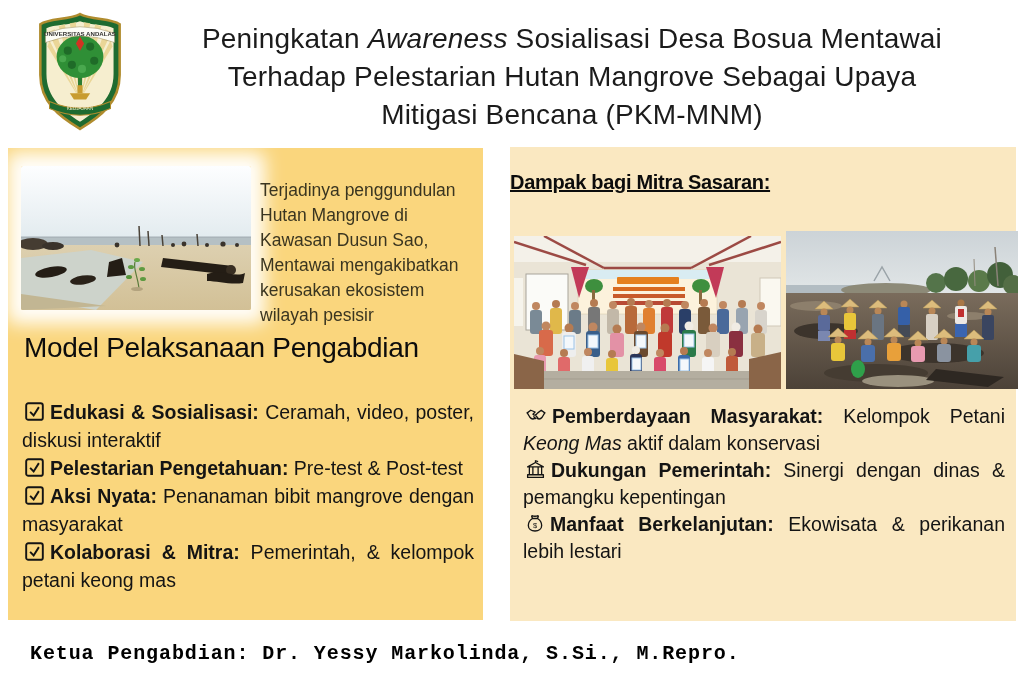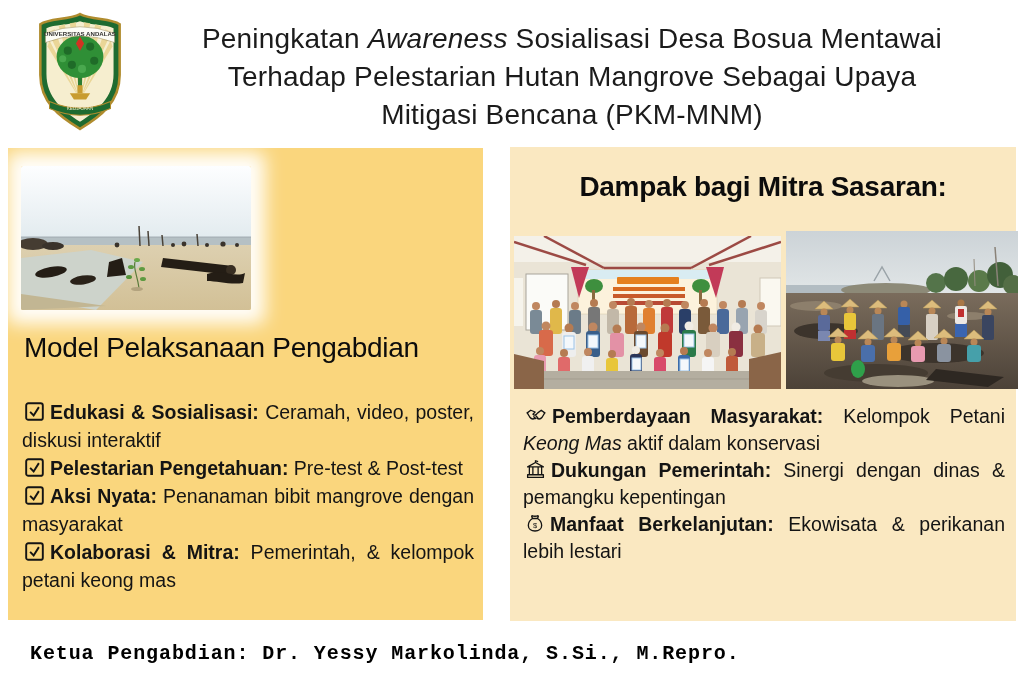--- a/index.html
+++ b/index.html
@@ -26,22 +26,22 @@
   .h-left{
     position:absolute;left:16px;top:184px;width:452px;
     font-size:28px;font-weight:normal;color:#0c0c0c;letter-spacing:-0.3px;
   }
   .list-left{
     position:absolute;left:14px;top:250px;width:452px;
     font-size:19.5px;line-height:28px;text-align:justify;color:#141414;
   }
   .list-left p,.list-right p{margin:0;}
   .h-right{
-    position:absolute;left:0;right:0;top:24px;text-align:center;
-    font-size:28px;font-weight:bold;color:#0c0c0c;letter-spacing:-0.3px;
+    position:absolute;left:0;right:0;top:24px;
+    font-size:20px;font-weight:bold;color:#0c0c0c;letter-spacing:-0.3px;text-decoration:underline;
   }
   .photo2{position:absolute;left:4px;top:89px;width:267px;height:153px;overflow:hidden;}
   .photo3{position:absolute;left:276px;top:84px;width:232px;height:158px;overflow:hidden;}
   .list-right{
     position:absolute;left:13px;top:256px;width:482px;
     font-size:19.5px;line-height:27px;text-align:justify;color:#141414;
   }
   .ic{display:inline-block;vertical-align:-3px;margin:0 5px 0 2px;}
   .ic svg{display:block;}
   b{font-weight:bold;}
@@ -144,20 +144,21 @@
         <ellipse cx="110" cy="101" rx="3" ry="2" fill="#5d9a40"></ellipse>
         <ellipse cx="116" cy="94" rx="3" ry="2" fill="#6aa84a"></ellipse>
         <ellipse cx="121" cy="103" rx="3" ry="2" fill="#5d9a40"></ellipse>
         <ellipse cx="108" cy="111" rx="3" ry="2" fill="#549238"></ellipse>
         <ellipse cx="122" cy="113" rx="3" ry="2" fill="#5d9a40"></ellipse>
         <ellipse cx="116" cy="123" rx="6" ry="2" fill="#b3a37e"></ellipse>
       </g>
     </svg>
   </div>
 
+  <div class="intro">Terjadinya penggundulan Hutan Mangrove di Kawasan Dusun Sao, Mentawai mengakibatkan kerusakan ekosistem wilayah pesisir</div>
 
   <div class="h-left">Model Pelaksanaan Pengabdian</div>
 
   <div class="list-left">
     <p>
       <span class="ic"><svg width="21" height="21" viewBox="0 0 24 24">
             <rect x="2.5" y="2.5" width="19" height="19" rx="2.5" fill="none" stroke="#141414" stroke-width="2.2"></rect>
             <polyline points="7,12.5 11,16.5 17,7" fill="none" stroke="#141414" stroke-width="2.2"></polyline>
           </svg></span><b>Edukasi &amp; Sosialisasi:</b><span> Ceramah, video, poster, diskusi interaktif</span>
     </p>

